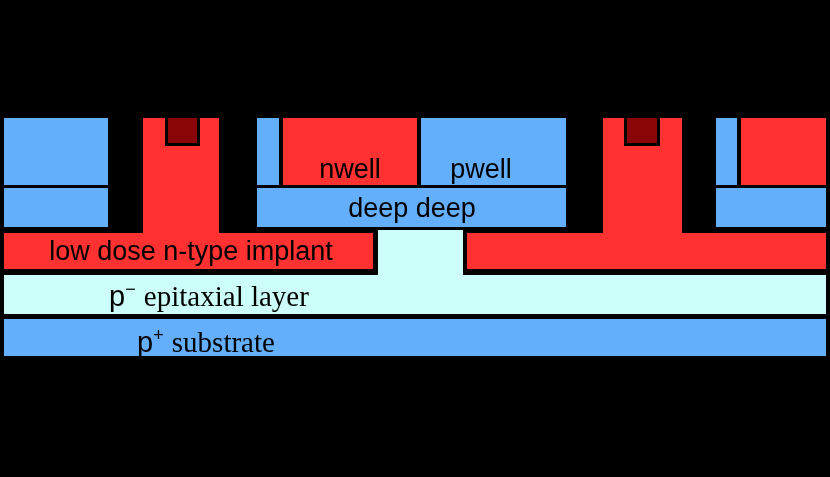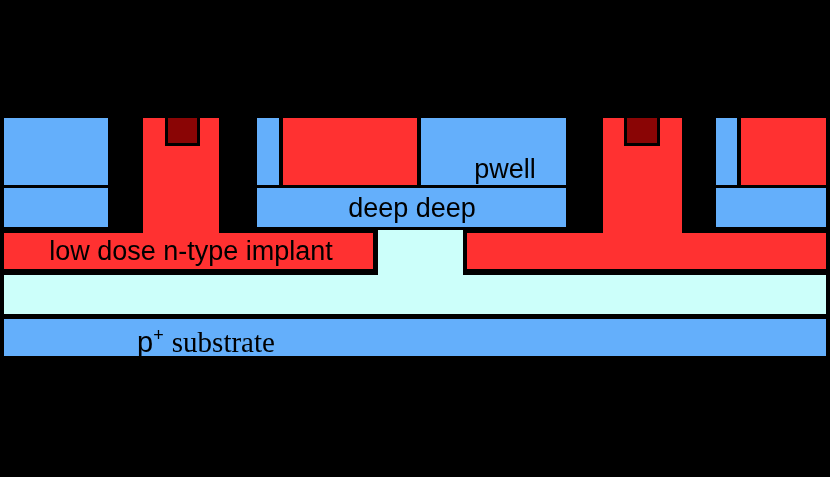--- a/index.html
+++ b/index.html
@@ -80,22 +80,26 @@
 
   <div class="rect fill-n" style="left:4px; top:233px; width:369px; height:36px;"></div>
   <div class="rect fill-n" style="left:467px; top:233px; width:359px; height:36px;"></div>
 
   <div class="rect fill-epi" style="left:378px; top:230px; width:85px; height:60px;"></div>
 
   <div class="rect fill-epi" style="left:4px; top:275px; width:822px; height:39px;"></div>
 
   <div class="rect fill-p" style="left:4px; top:319px; width:822px; height:37px;"></div>
 
-  <div class="label sans" style="left:505px; top:169px;">pwell</div>
+  <div class="label sans" style="left:350px; top:169px;">nwell</div>
+  <div class="label sans" style="left:481px; top:169px;">pwell</div>
   <div class="label sans" style="left:412px; top:208px;">deep deep</div>
   <div class="label sans" style="left:191px; top:251px;">low dose n-type implant</div>
 
+  <div class="label serif" style="left:209px; top:296px;">
+    <span class="psym">p</span><sup class="psym">−</sup><span class="rest">epitaxial layer</span>
+  </div>
 
   <div class="label serif" style="left:206px; top:342px;">
     <span class="psym">p</span><sup class="psym">+</sup><span class="rest">substrate</span>
   </div>
 
 </div>
 
 </body></html>

